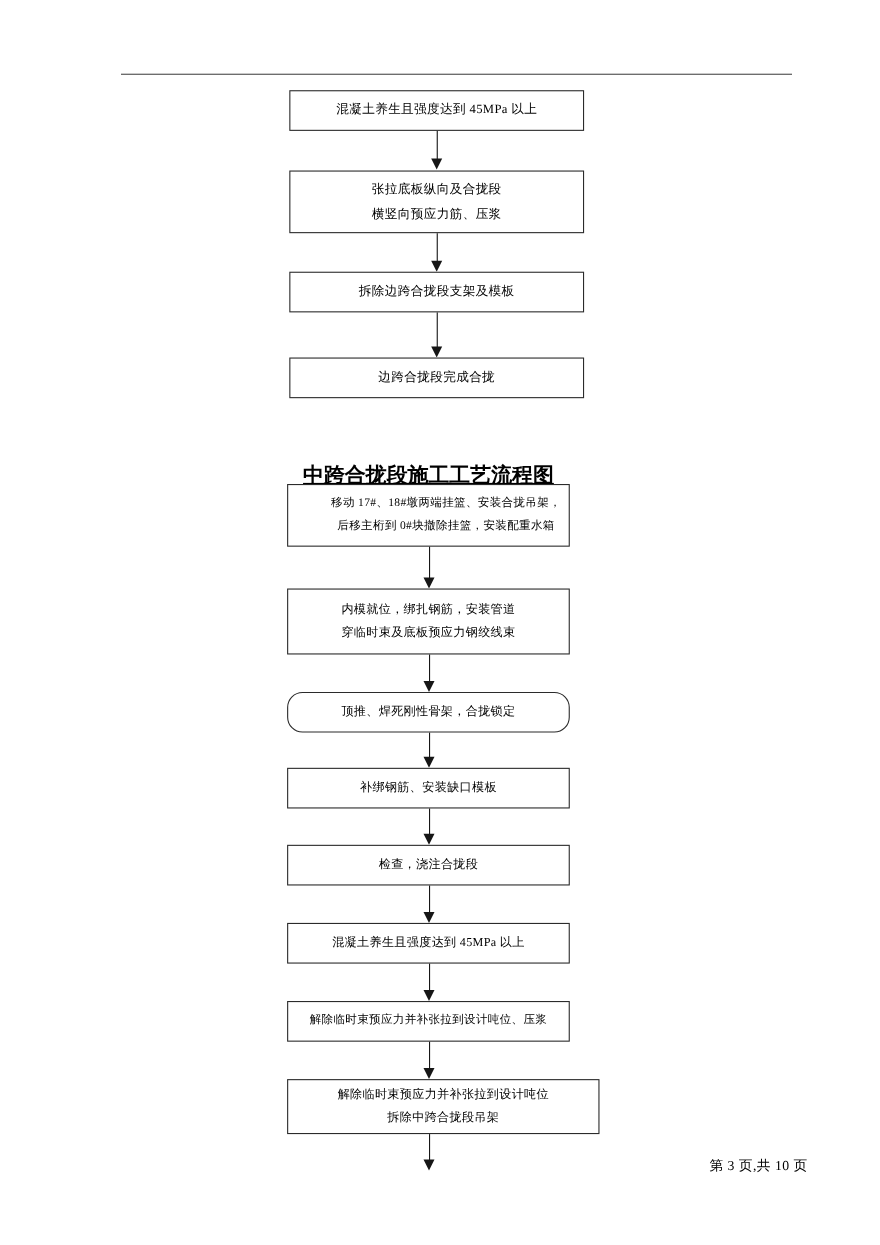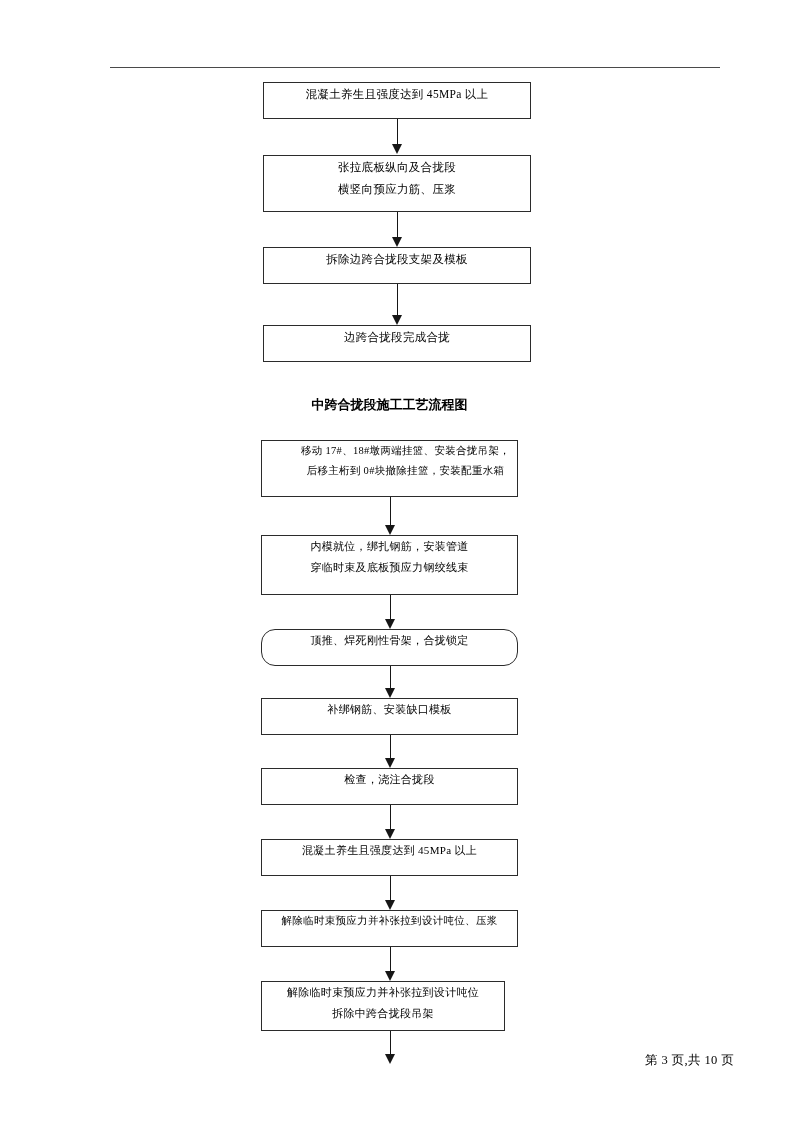--- a/index.html
+++ b/index.html
@@ -39,20 +39,21 @@
   }
 
   .flow-node {
     position: absolute;
     box-sizing: border-box;
     border: 1.4px solid #2b2b2b;
     background: #ffffff;
     display: flex;
     flex-direction: column;
     align-items: center;
+    justify-content: center;
     text-align: center;
     line-height: 1.95;
   }
 
   .flow-node .line {
     display: block;
     white-space: nowrap;
     letter-spacing: 0.3px;
   }
 
@@ -131,21 +132,21 @@
       <div class="stem"></div>
       <div class="head"></div>
     </div>
 
     <div class="flow-node" style="left:263px; top:325px; width:268px; height:37px; font-size:11.5px;">
       <span class="line">边跨合拢段完成合拢</span>
     </div>
 
   </div>
 
-  <div class="section-heading" style="left:261px; top:396px; width:257px; font-size:13px;">中跨合拢段施工工艺流程图</div>
+  <div class="section-heading" style="left:261px; top:419px; width:257px; font-size:19px;text-decoration:underline;">中跨合拢段施工工艺流程图</div>
 
   <div class="flow">
 
     <div class="flow-node" style="left:261px; top:440px; width:257px; height:57px; font-size:10.5px;padding-left:32px;">
       <span class="line">移动 17#、18#墩两端挂篮、安装合拢吊架，</span>
       <span class="line">后移主桁到 0#块撤除挂篮，安装配重水箱</span>
     </div>
 
     <div class="connector" style="left:383px; top:497px; height:38px;">
       <div class="stem"></div>
@@ -200,21 +201,21 @@
 
     <div class="flow-node" style="left:261px; top:910px; width:257px; height:37px; font-size:10.5px;">
       <span class="line">解除临时束预应力并补张拉到设计吨位、压浆</span>
     </div>
 
     <div class="connector" style="left:383px; top:947px; height:34px;">
       <div class="stem"></div>
       <div class="head"></div>
     </div>
 
-    <div class="flow-node" style="left:261px; top:981px; width:244px; height:50px; font-size:11px;">
+    <div class="flow-node" style="left:261px; top:981px; width:284px; height:50px; font-size:11px;">
       <span class="line">解除临时束预应力并补张拉到设计吨位</span>
       <span class="line">拆除中跨合拢段吊架</span>
     </div>
 
     <div class="connector" style="left:383px; top:1031px; height:33px;">
       <div class="stem"></div>
       <div class="head"></div>
     </div>
 
   </div>

